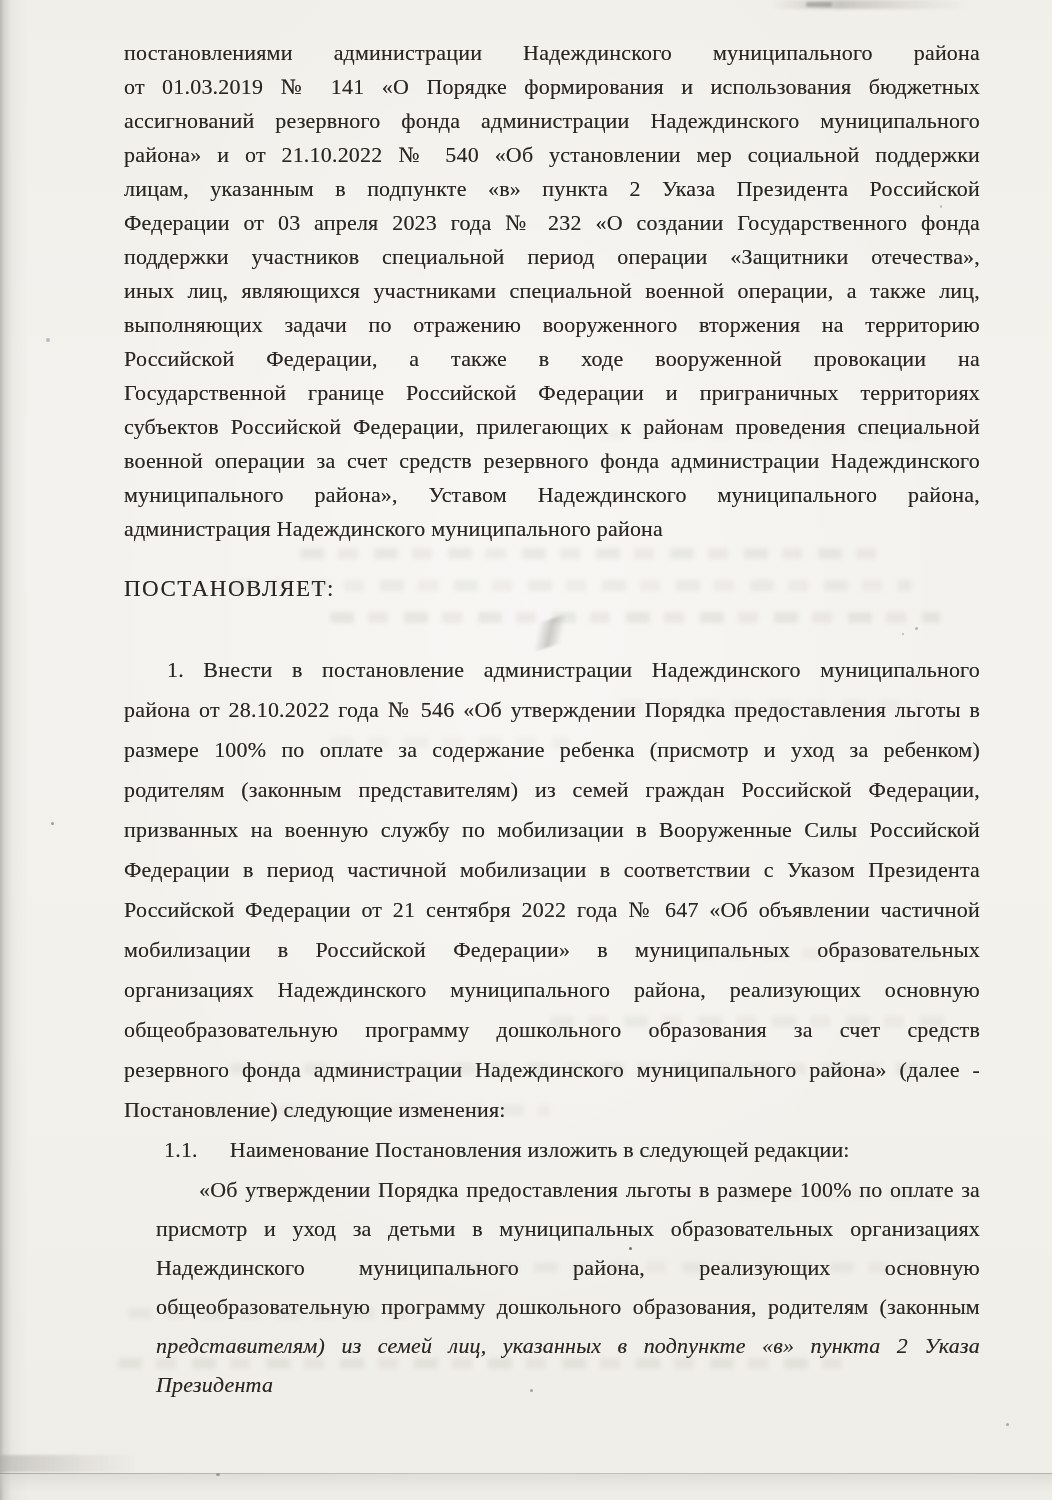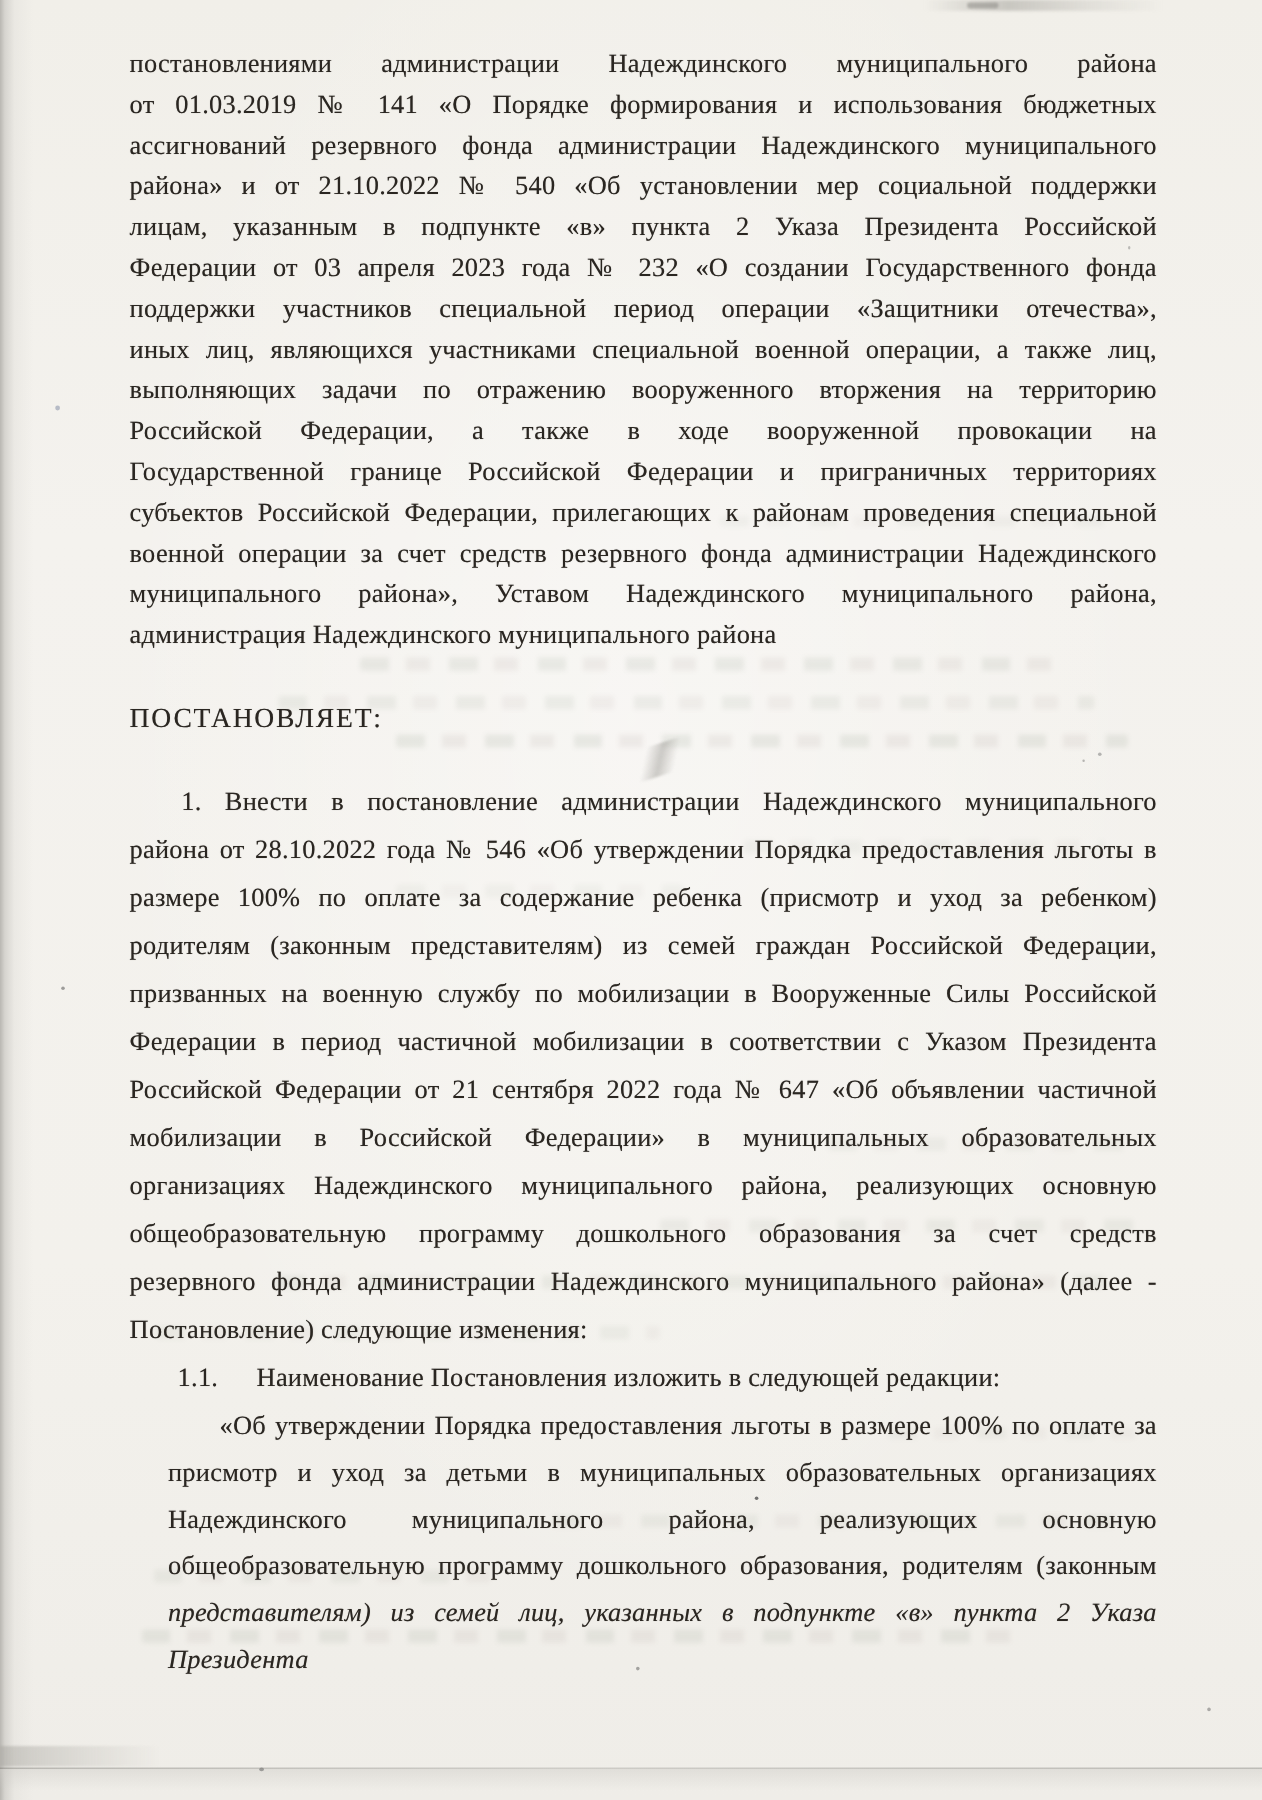--- a/index.html
+++ b/index.html
@@ -19,32 +19,32 @@
   .edge-left{
     position:absolute;left:0;top:0;width:28px;height:100%;
     background:linear-gradient(90deg,#b9b7b2 0px,#d6d4cf 4px,rgba(228,226,221,.55) 12px,rgba(240,238,233,0) 28px);
   }
   .edge-bottom{
     position:absolute;left:0;top:1474px;width:100%;height:26px;
     background:linear-gradient(180deg,rgba(205,203,198,.45) 0,rgba(236,234,229,0) 70%);
   }
   
   .textblock{
-    position:absolute;left:108px;top:36px;width:856px;z-index:3;
+    position:absolute;left:124px;top:36px;width:856px;z-index:3;
     font-size:22px;
     text-shadow:0 0 .6px rgba(55,50,45,.55);
     letter-spacing:.2px;
   }
   .para .line{text-align:justify;text-align-last:justify;white-space:normal;}
   .para .line.last{text-align-last:left;}
   .para.justify-all .line.last{text-align-last:justify;font-style:italic;}
   .para.indent-first .line:first-child{text-indent:43px;}
   .p1 .line{line-height:34px;}
-  .heading{margin-top:40px;font-size:23px;line-height:26px;letter-spacing:1.5px;}
-  .p2{margin-top:36px;}
+  .heading{margin-top:30px;font-size:23px;line-height:26px;letter-spacing:1.5px;}
+  .p2{margin-top:48px;}
   .p2 .line{line-height:40px;}
   .p3 .line{line-height:40px;text-align-last:left;text-indent:40px;}
   .tab-gap{display:inline-block;width:32px;}
   .p4 .line{line-height:39px;margin-left:32px;}
   
   .ghost{
     position:absolute;z-index:1;height:11px;border-radius:3px;
     background:repeating-linear-gradient(90deg,rgba(116,130,110,.55) 0 24px,rgba(116,130,110,0) 24px 38px,rgba(140,120,115,.45) 38px 58px,rgba(140,120,115,0) 58px 74px);
     filter:blur(2px);
   }

